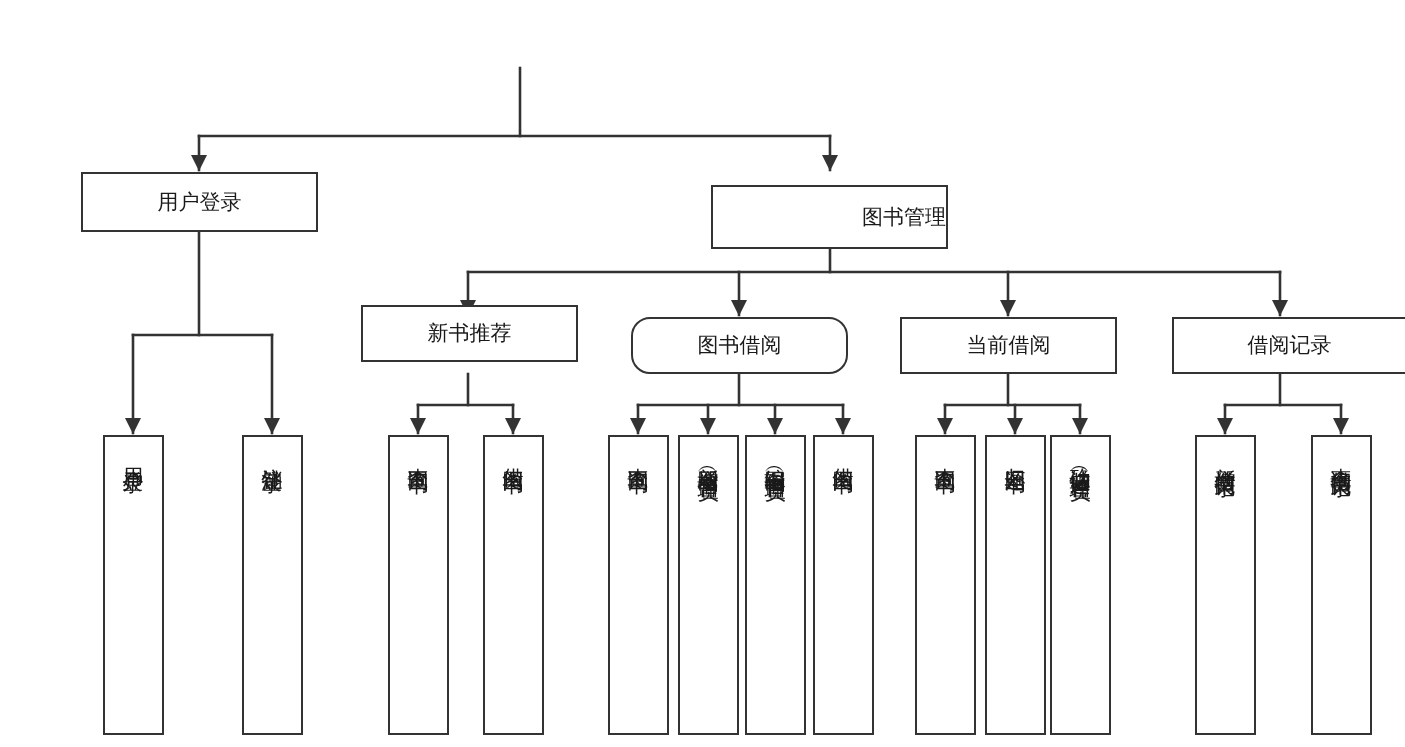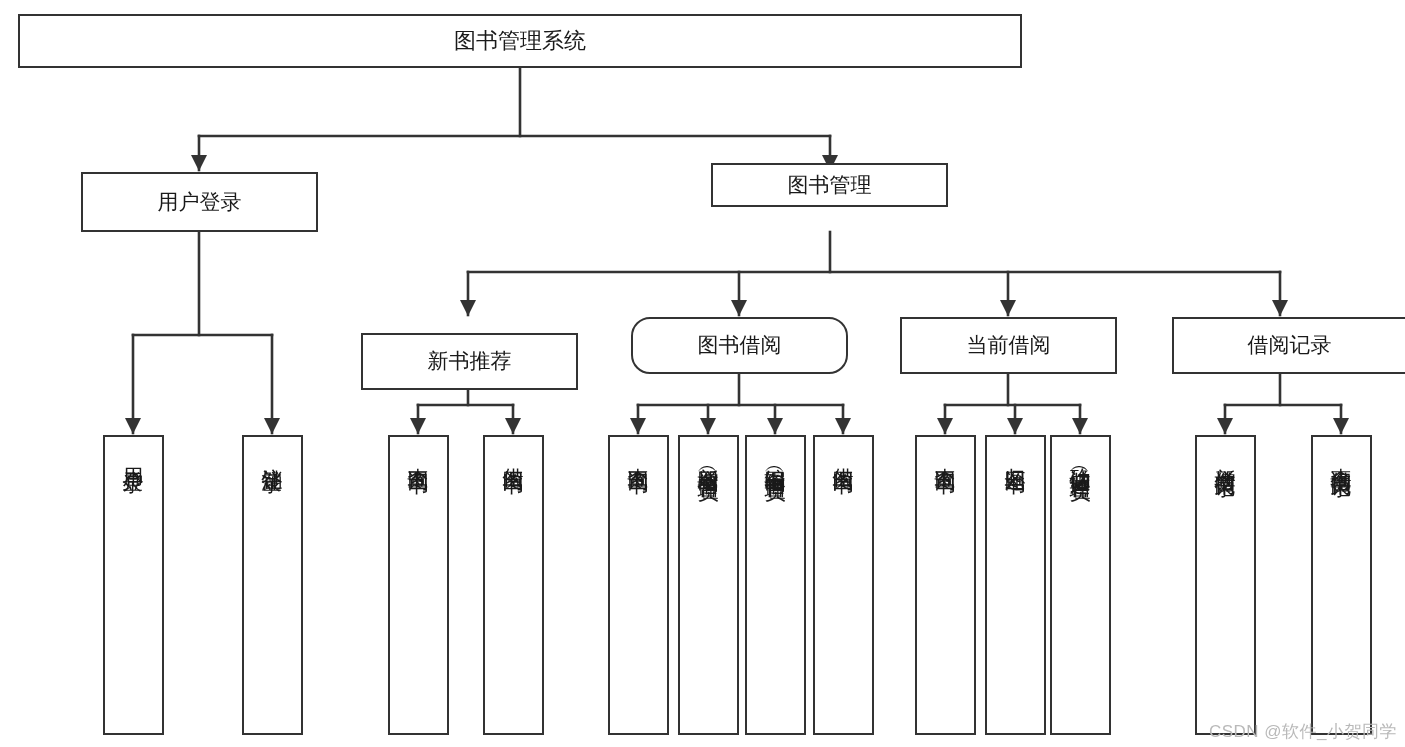--- a/index.html
+++ b/index.html
@@ -125,32 +125,29 @@
       <path d="M 1015 405 L 1015 433" marker-end="url(#arrow)"></path>
       <path d="M 1080 405 L 1080 433" marker-end="url(#arrow)"></path>
 
       <path d="M 1280 374 L 1280 405"></path>
       <path d="M 1225 405 L 1341 405"></path>
       <path d="M 1225 405 L 1225 433" marker-end="url(#arrow)"></path>
       <path d="M 1341 405 L 1341 433" marker-end="url(#arrow)"></path>
     </g>
   </svg>
 
-  <div class="node root horiz" style="left:18px; top:14px; width:1004px; height:54px;">
-    <span class="label">图书管理系统</span>
-  </div>
 
   <div class="node horiz" style="left:81px; top:172px; width:237px; height:60px;">
     <span class="label">用户登录</span>
   </div>
-  <div class="node horiz" style="left:711px; top:163px; width:237px; height:44px;">
+  <div class="node horiz" style="left:711px; top:185px; width:237px; height:64px;justify-content:flex-end;">
     <span class="label">图书管理</span>
   </div>
 
-  <div class="node horiz" style="left:361px; top:333px; width:217px; height:57px;">
+  <div class="node horiz" style="left:361px; top:305px; width:217px; height:57px;">
     <span class="label">新书推荐</span>
   </div>
   <div class="node horiz" style="left:631px; top:317px; width:217px; height:57px;border-radius:19px;">
     <span class="label">图书借阅</span>
   </div>
   <div class="node horiz" style="left:900px; top:317px; width:217px; height:57px;">
     <span class="label">当前借阅</span>
   </div>
   <div class="node horiz" style="left:1172px; top:317px; width:235px; height:57px;">
     <span class="label">借阅记录</span>
@@ -193,14 +190,13 @@
     <span class="label">确认归还（管理员）</span>
   </div>
 
   <div class="node vert" style="left:1195px; top:435px; width:61px; height:300px;">
     <span class="label">新增借阅记录</span>
   </div>
   <div class="node vert" style="left:1311px; top:435px; width:61px; height:300px;">
     <span class="label">查询借阅记录</span>
   </div>
 
-  <div id="watermark">CSDN @软件_小贺同学</div>
 </div>
 
 </body></html>

